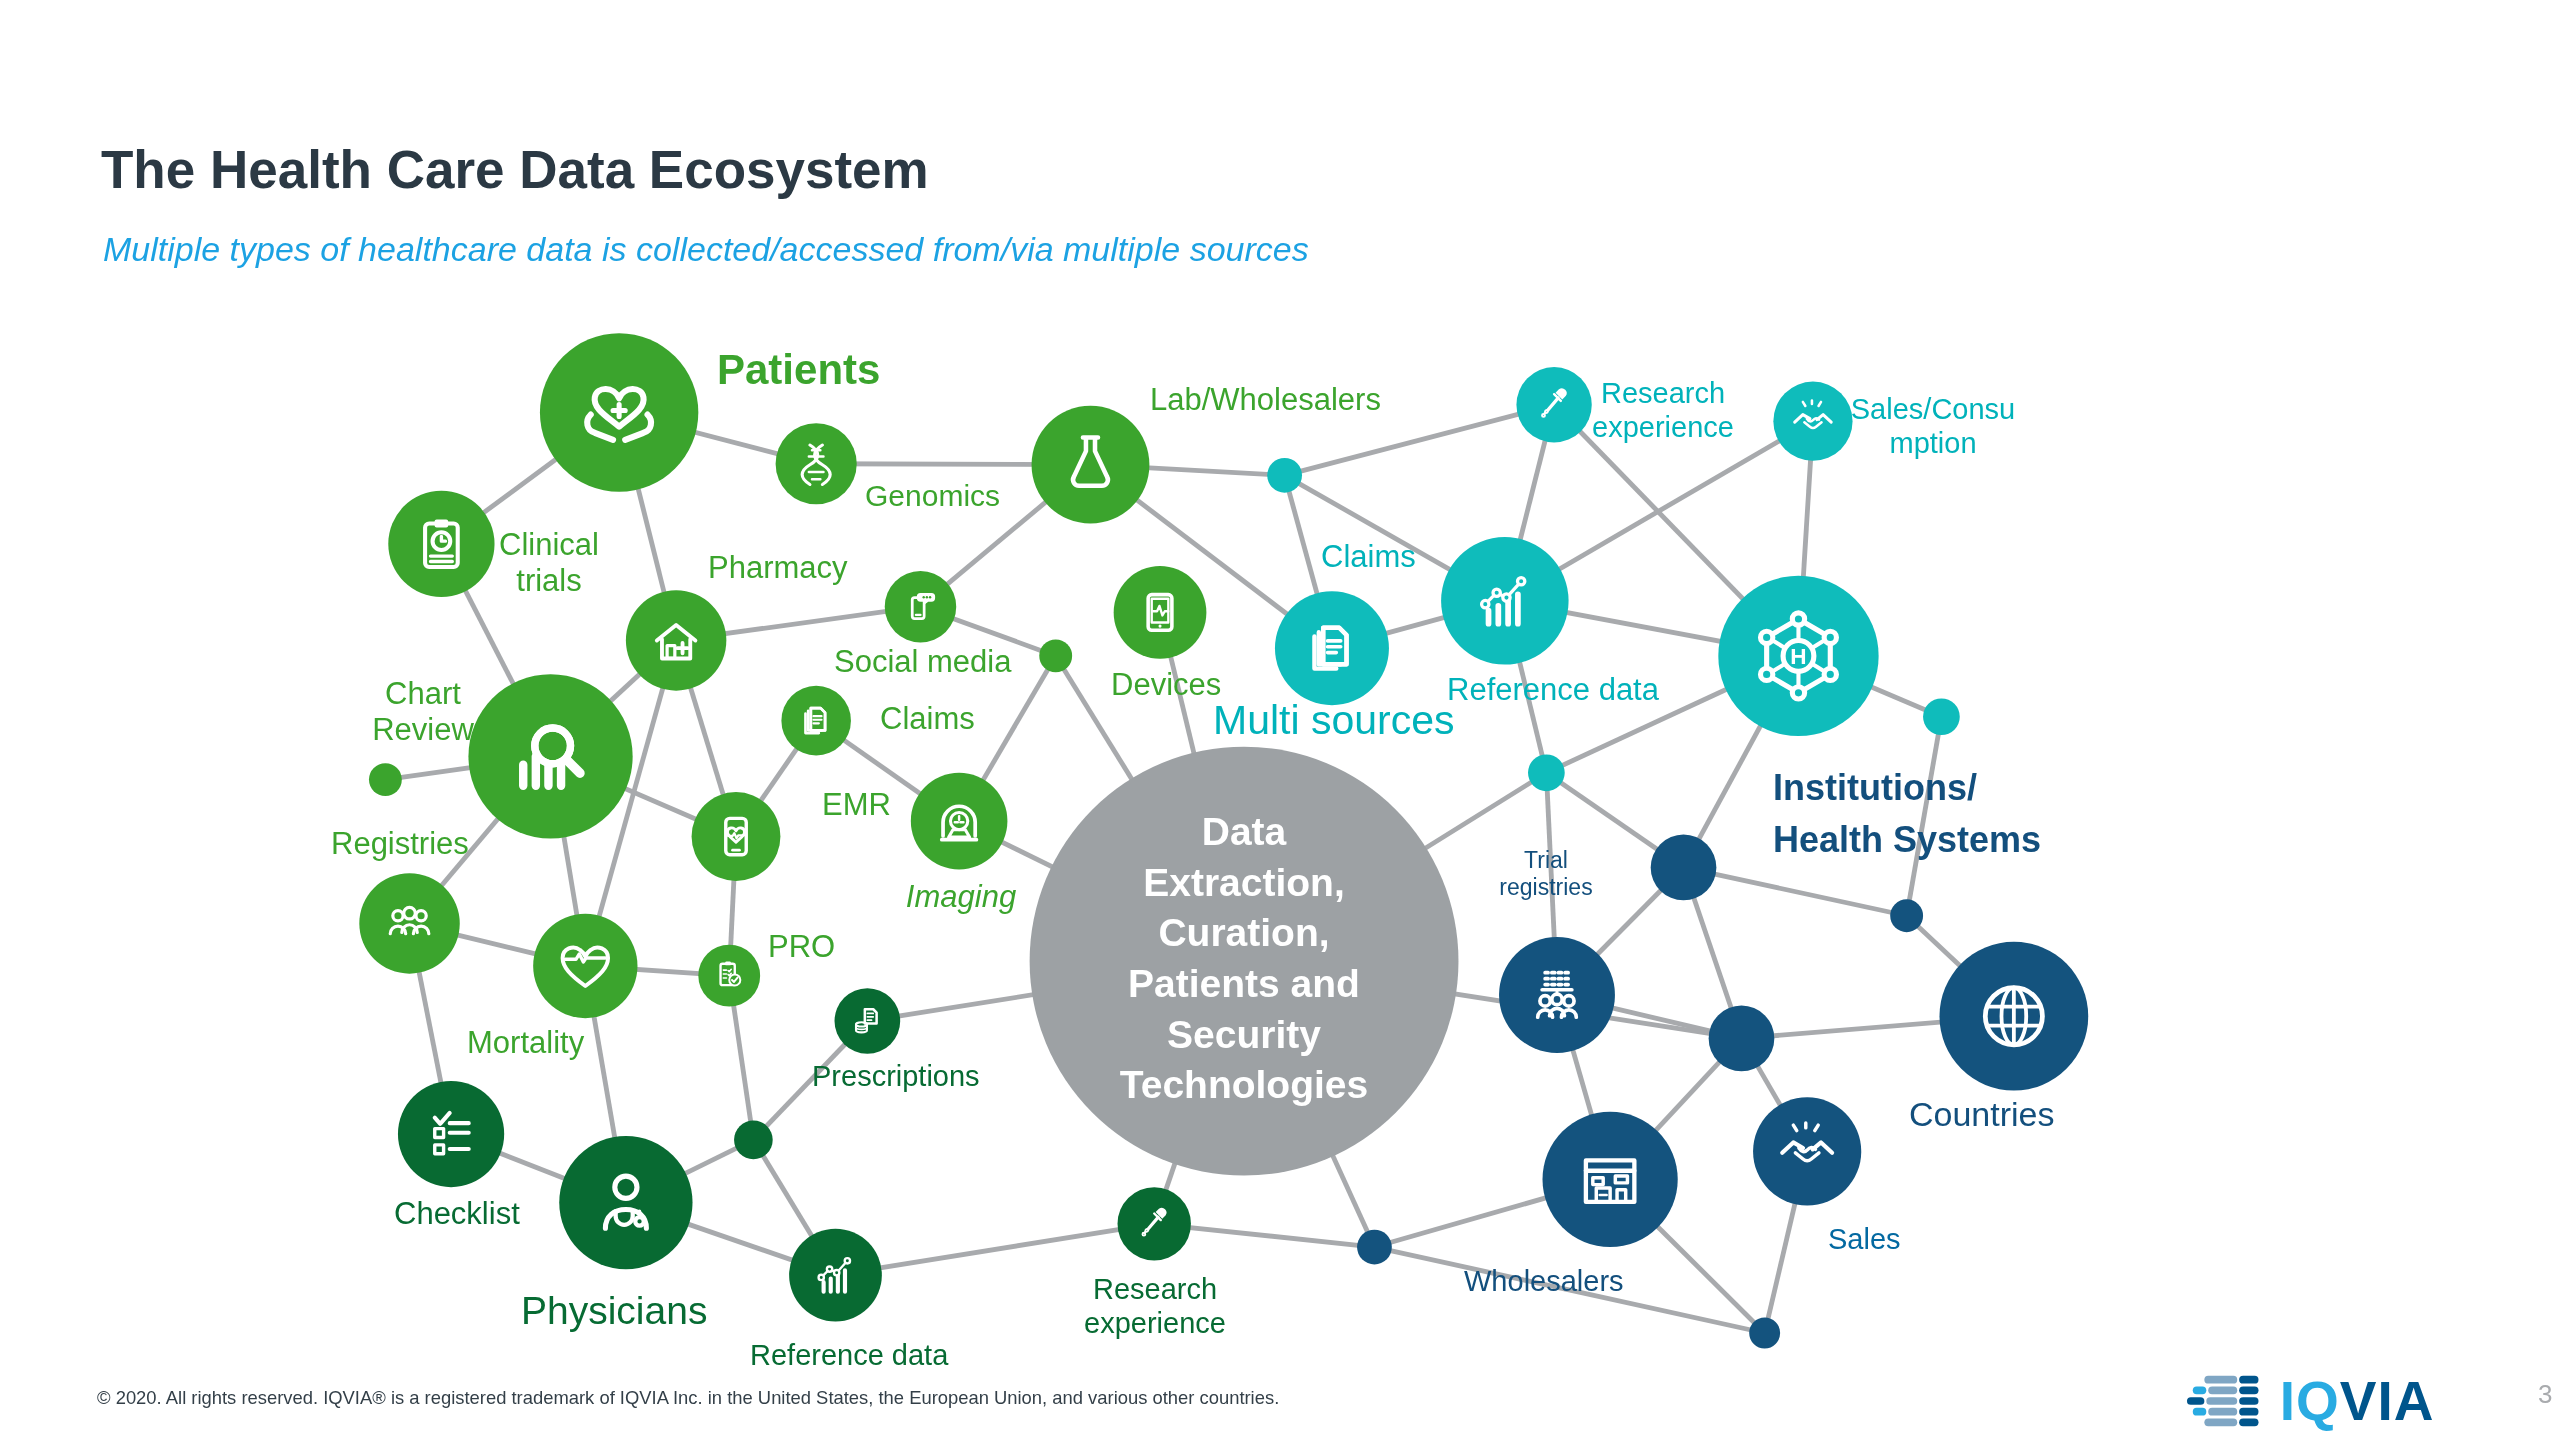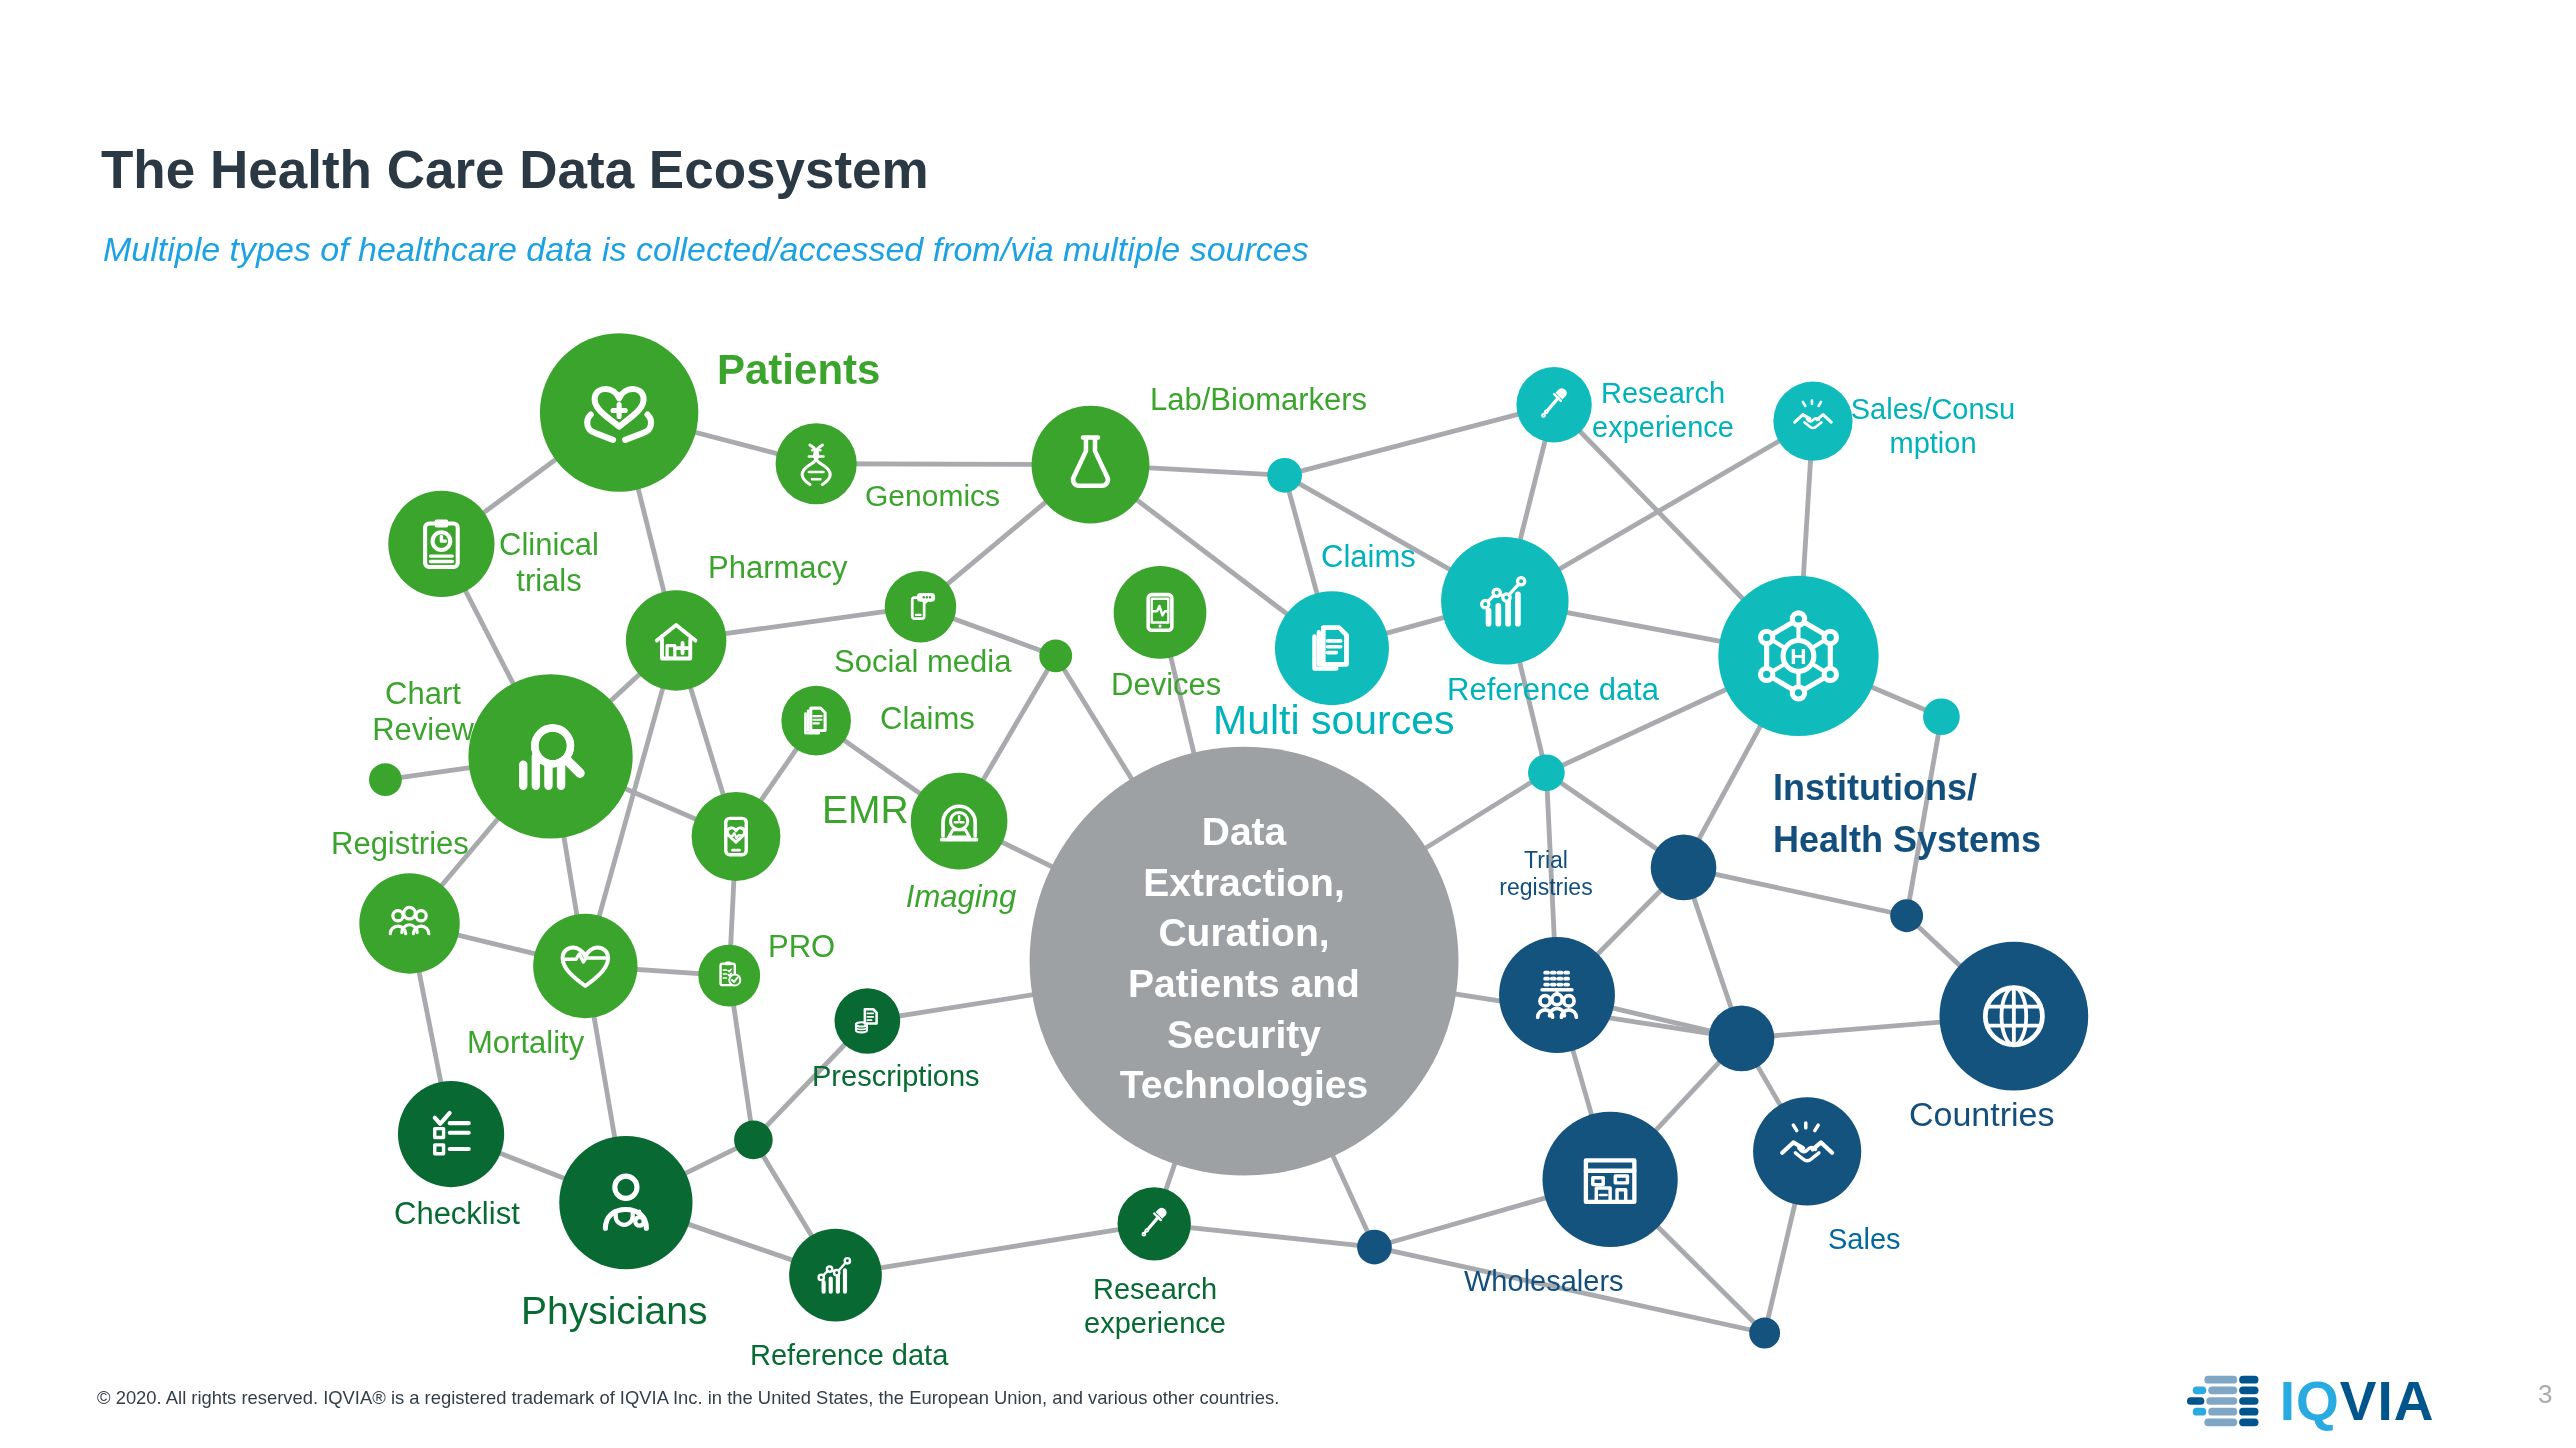--- a/index.html
+++ b/index.html
@@ -449,39 +449,39 @@
       <div>Patients</div>
     </div>
     <div class="lbl" style="left: 865px; top: 479px; font-size: 30px; font-weight: 400; color: rgb(59, 164, 45);">
       <div>Genomics</div>
     </div>
     <div class="lbl center" style="left: 549px; top: 527px; font-size: 31px; font-weight: 400; color: rgb(59, 164, 45);">
       <div>Clinical</div>
       <div>trials</div>
     </div>
     <div class="lbl" style="left: 1150px; top: 382px; font-size: 31px; font-weight: 400; color: rgb(59, 164, 45);">
-      <div>Lab/Biomarkers</div>
+      <div>Lab/Wholesalers</div>
     </div>
     <div class="lbl" style="left: 708px; top: 550px; font-size: 31px; font-weight: 400; color: rgb(59, 164, 45);">
       <div>Pharmacy</div>
     </div>
     <div class="lbl" style="left: 834px; top: 644px; font-size: 31px; font-weight: 400; color: rgb(59, 164, 45);">
       <div>Social media</div>
     </div>
     <div class="lbl" style="left: 1111px; top: 667px; font-size: 31px; font-weight: 400; color: rgb(59, 164, 45);">
       <div>Devices</div>
     </div>
     <div class="lbl center" style="left: 423px; top: 676px; font-size: 31px; font-weight: 400; color: rgb(59, 164, 45);">
       <div>Chart</div>
       <div>Review</div>
     </div>
     <div class="lbl" style="left: 880px; top: 701px; font-size: 31px; font-weight: 400; color: rgb(59, 164, 45);">
       <div>Claims</div>
     </div>
-    <div class="lbl" style="left: 822px; top: 787px; font-size: 39px; font-weight: 400; color: rgb(59, 164, 45);">
+    <div class="lbl" style="left: 822px; top: 787px; font-size: 31px; font-weight: 400; color: rgb(59, 164, 45);">
       <div>EMR</div>
     </div>
     <div class="lbl center" style="left: 961px; top: 879px; font-size: 31px; font-weight: 400; color: rgb(59, 164, 45); font-style: italic;">
       <div>Imaging</div>
     </div>
     <div class="lbl" style="left: 331px; top: 826px; font-size: 31px; font-weight: 400; color: rgb(59, 164, 45);">
       <div>Registries</div>
     </div>
     <div class="lbl" style="left: 467px; top: 1025px; font-size: 31px; font-weight: 400; color: rgb(59, 164, 45);">
       <div>Mortality</div>

